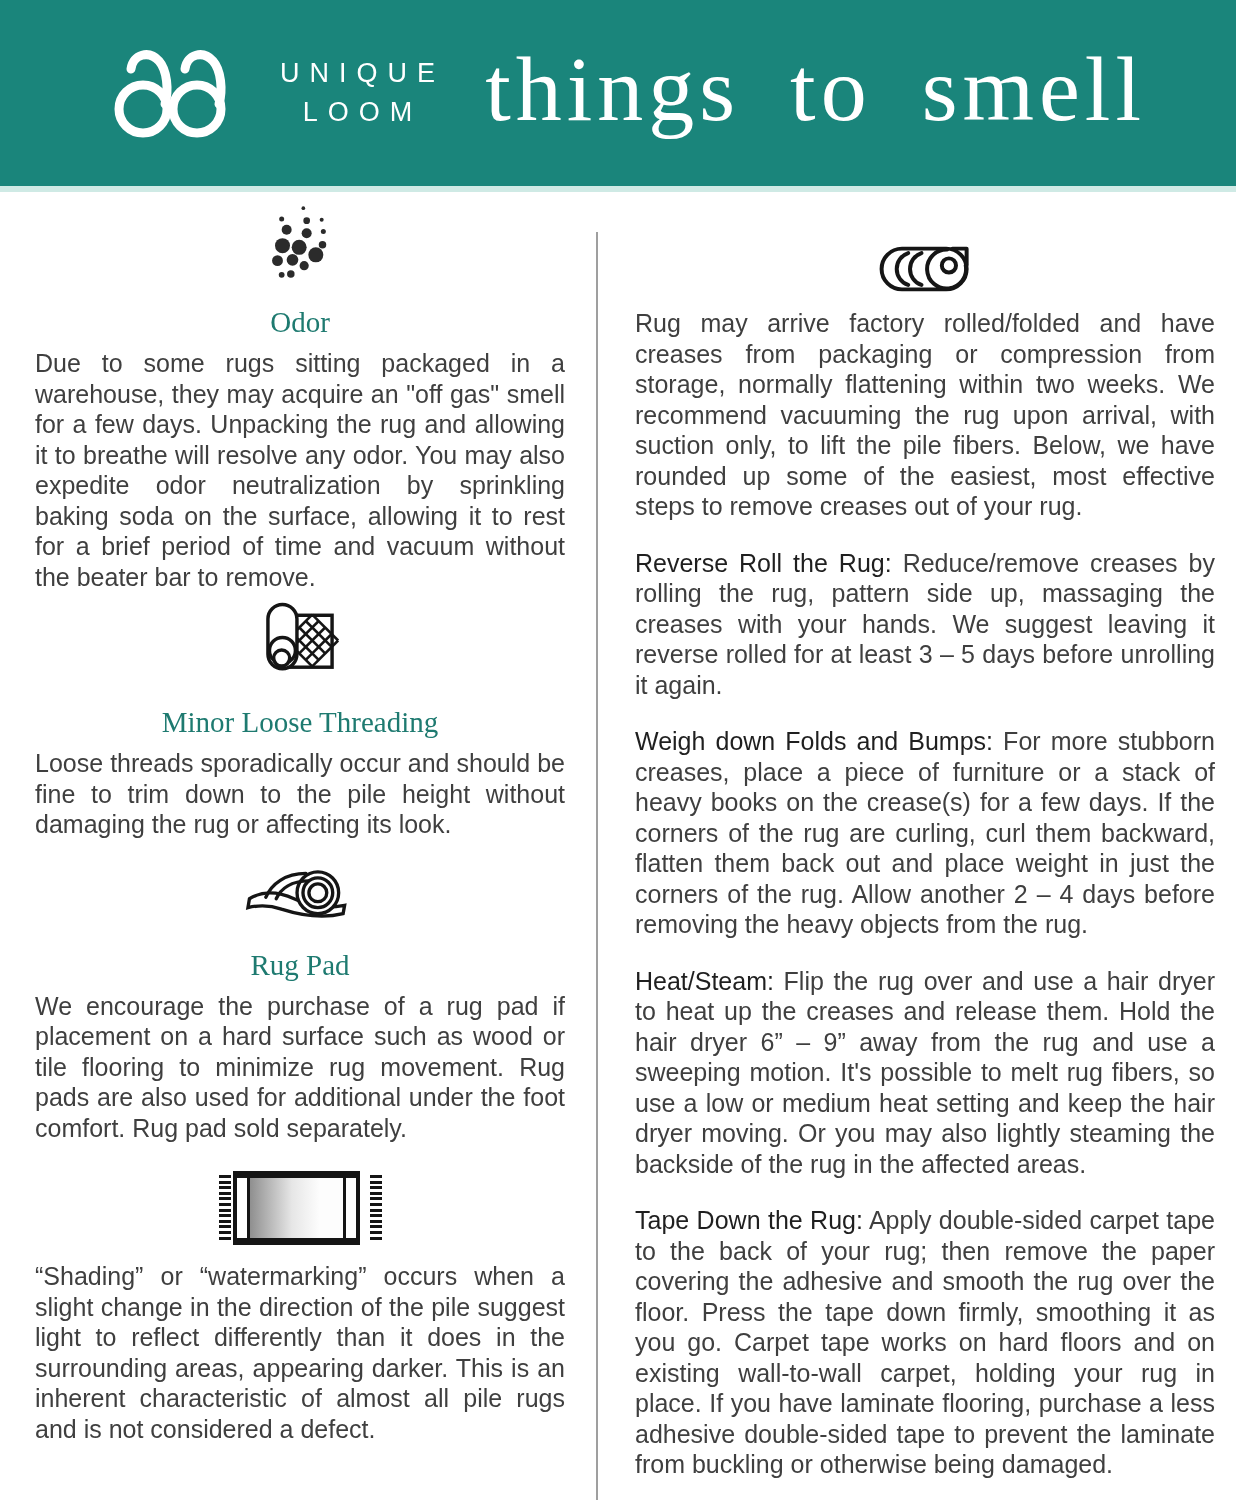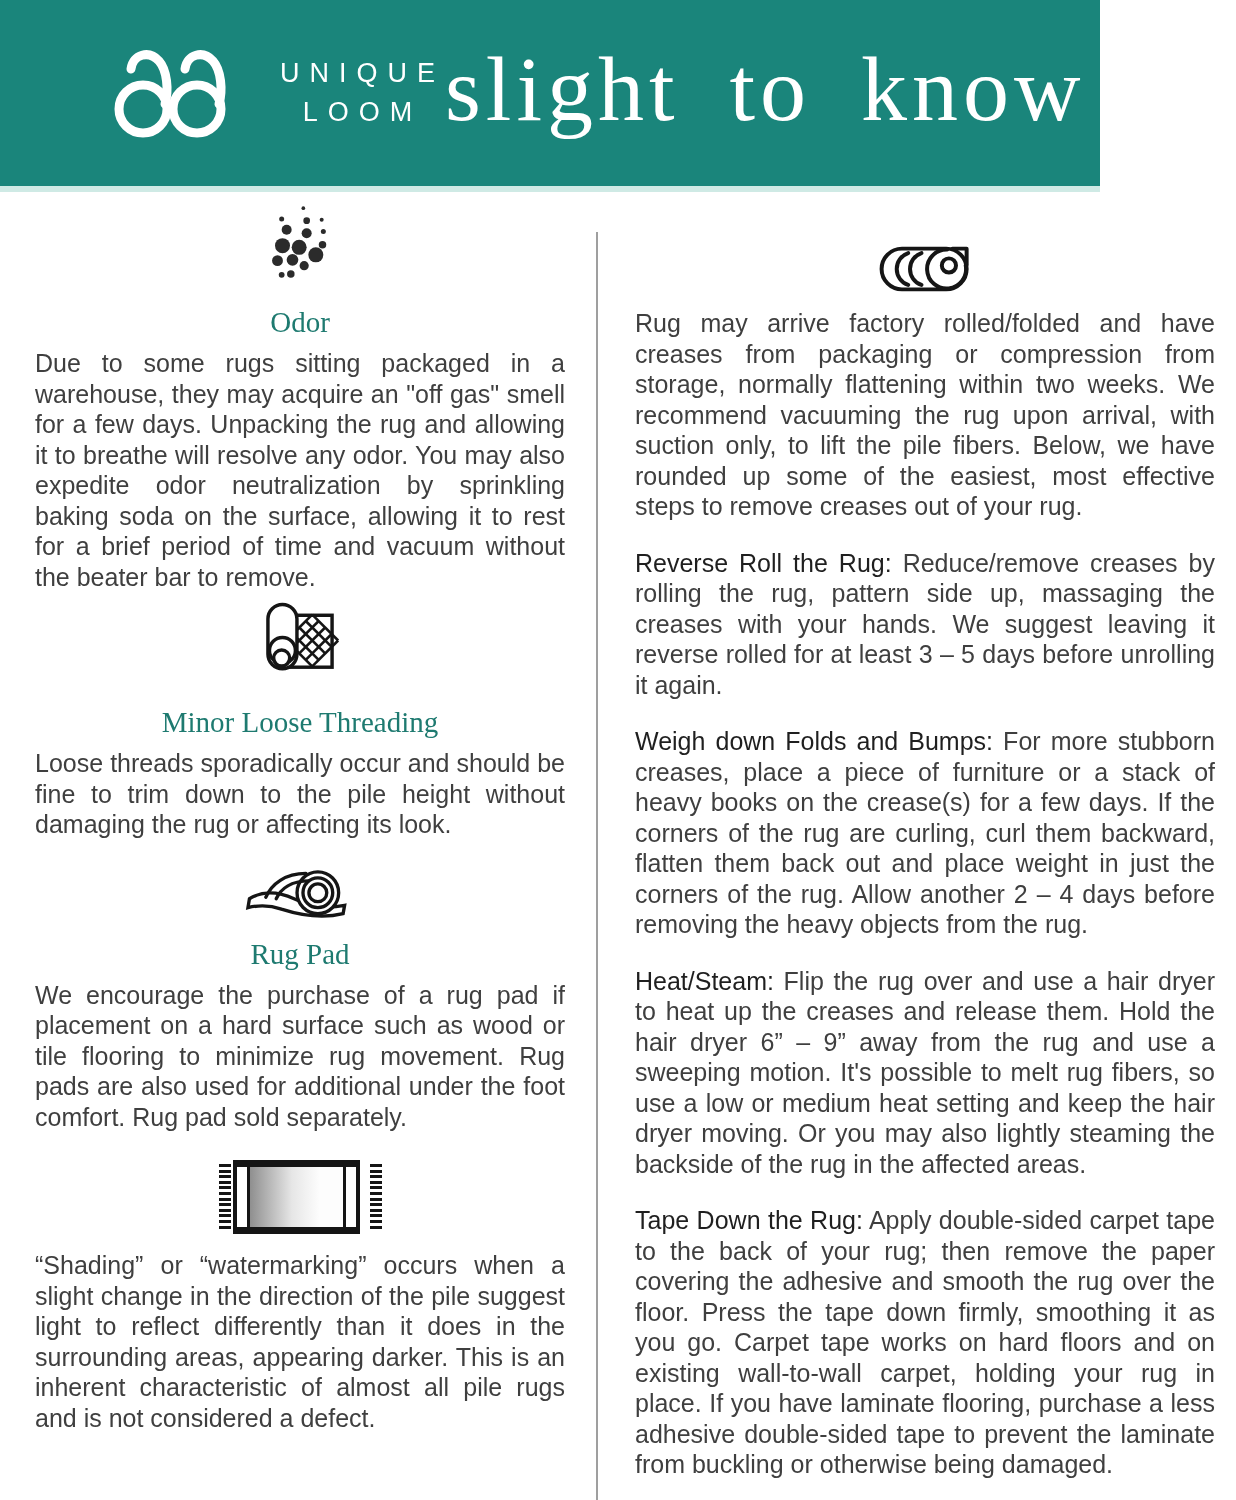--- a/index.html
+++ b/index.html
@@ -4,21 +4,21 @@
 <style>
   html,body { margin:0; padding:0; background:#ffffff; }
   .page {
     position:relative; width:1236px; height:1500px; margin:0 auto;
     background:#ffffff; overflow:hidden;
     font-family:"Liberation Sans", sans-serif;
   }
 
   
   .header {
-    position:absolute; left:0; top:0; width:1100px; height:186px;
+    position:absolute; left:0; top:0; width:1236px; height:186px;
     background:#1a857b; border-bottom:6px solid #cfeae5;
     display:flex; align-items:center;
   }
   .logo-group { display:flex; align-items:center; margin-left:104px; }
   .logo-mark { width:150px; height:100px; }
   .brand {
     color:#ffffff; font-size:27px; letter-spacing:10px; line-height:1.45;
     text-align:center; margin-left:26px; font-weight:400;
   }
   .doc-title {
@@ -45,21 +45,21 @@
   }
   .tip { margin-top:26px; }
   .tip-label { font-weight:400; color:#1f1f1f; }
 
   
   .sec-odor .icon-row      { margin-top:18px; }
   .sec-threading .icon-row { margin-top:8px; }
   .sec-rugpad .icon-row    { margin-top:26px; }
   .sec-shading .icon-row   { margin-top:28px; }
   .sec-crease .icon-row    { margin-top:52px; }
-  .sec-rugpad .section-heading { margin-top:4px; }
+  .sec-rugpad .section-heading { margin-top:15px; }
 
   
   .ink { stroke:#151515; fill:none; stroke-width:4.5; stroke-linecap:round; stroke-linejoin:round; }
   .ink-fill { stroke:#151515; fill:#ffffff; stroke-width:4.5; }
 
   
   .shading-icon-wrap { display:inline-block; position:relative; width:163px; height:82px; }
   .shading-rug {
     position:absolute; left:14px; top:0; width:127px; height:74px;
     border:4px solid #151515; border-top-width:7px; border-bottom-width:7px;
@@ -92,21 +92,21 @@
           <path d="M22,26 C24,11 40,7 50,18 C58,27 60,47 56,61"></path>
           <circle cx="88" cy="66" r="24"></circle>
           <path d="M76,26 C78,11 94,7 104,18 C112,27 114,47 110,61"></path>
         </g>
       </svg>
       <div class="brand">
         <div>UNIQUE</div>
         <div>LOOM</div>
       </div>
     </div>
-    <div class="doc-title">slight to know</div>
+    <div class="doc-title">things to smell</div>
   </div>
 
   <div class="divider"></div>
 
   <div class="col col-left">
 
     <div class="sec-odor">
       <div class="icon-row">
         <svg width="102" height="80" viewBox="0 0 120 96">
           <g fill="#2b2b2b">

